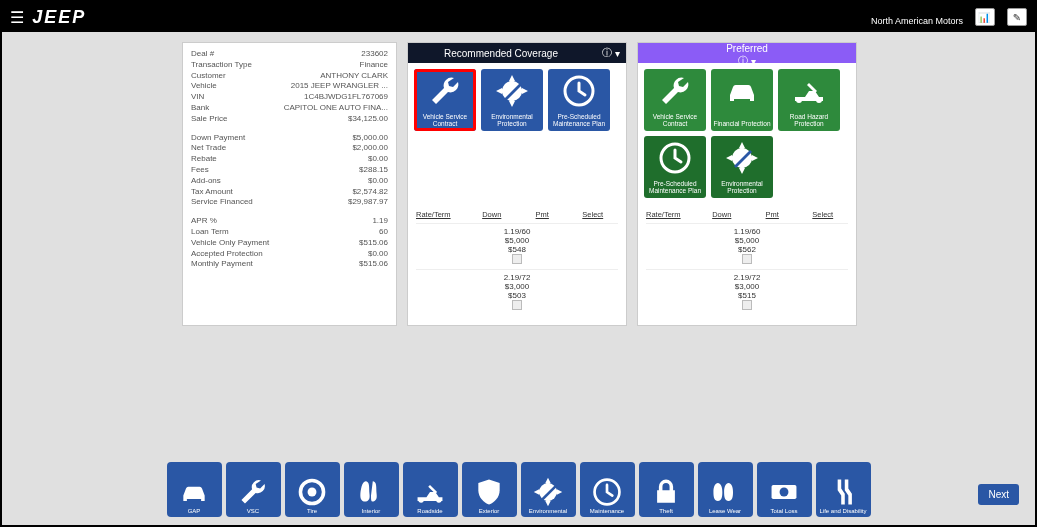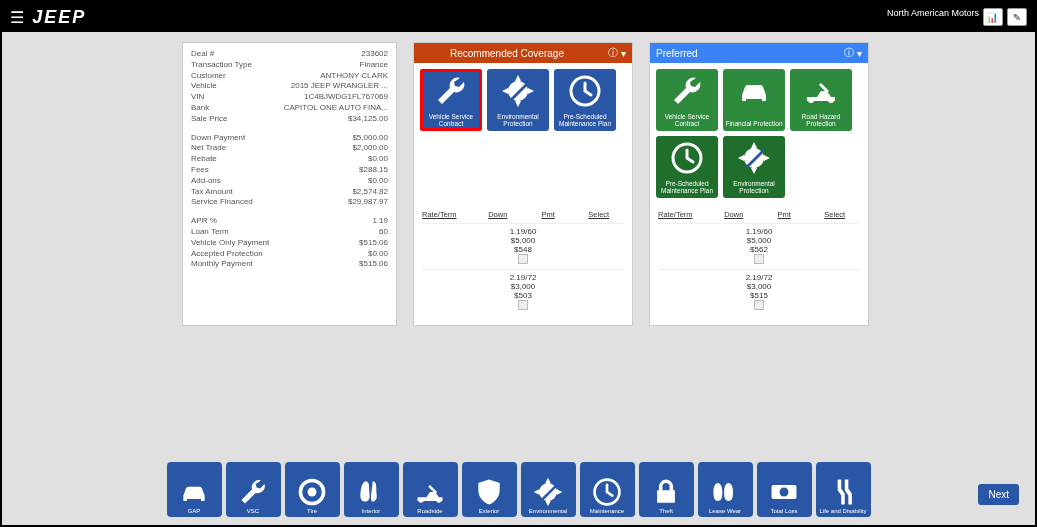--- a/index.html
+++ b/index.html
@@ -4,37 +4,37 @@
 <style>
   * { box-sizing: border-box; }
   html, body { margin:0; padding:0; font-family: Arial, Helvetica, sans-serif; }
   body { background:#e0e0e0; width:1037px; height:527px; overflow:hidden; position:relative; border:2px solid #000; }
 
   
   .header { background:#000; color:#fff; height:30px; display:flex; align-items:center; padding:0 8px; justify-content:space-between; }
   .header-left { display:flex; align-items:center; gap:8px; }
   .menu-icon { font-size:16px; cursor:pointer; }
   .logo { font-family: Arial, sans-serif; font-weight:bold; font-style:italic; font-size:18px; letter-spacing:2px; }
-  .header-right { display:flex; align-items:flex-start; gap:4px; }
+  .header-right { display:flex; align-items:flex-end; gap:12px; }
   .dealer-name { font-size:9px; }
   .hbtn { background:#fff; color:#333; border:1px solid #999; width:20px; height:18px; border-radius:2px; display:flex; align-items:center; justify-content:center; cursor:pointer; font-size:10px; }
 
-  .content { display:flex; gap:16px; padding:10px 10px 0 180px; }
+  .content { display:flex; gap:10px; padding:10px 10px 0 180px; }
 
   
   .deal-card { background:#fff; border:1px solid #ccc; width:215px; padding:6px 8px; font-size:8px; color:#555; }
   .deal-row { display:flex; justify-content:space-between; line-height:1.35; }
   .deal-gap { height:8px; }
 
   
   .panel { background:#fff; border:1px solid #ccc; width:220px; display:flex; flex-direction:column; }
   .panel.preferred { width:220px; }
   .panel-head { color:#fff; height:20px; display:flex; align-items:center; justify-content:space-between; padding:0 6px; font-size:10px; }
-  .panel-head.blue { background:#c2410c;padding-left:36px; }
-  .panel-head.green { background:#3b82f6; }
+  .panel-head.blue { background:#0f172a;padding-left:36px; }
+  .panel-head.green { background:#8b5cf6;flex-direction:column; }
   .panel-head-icons { display:flex; gap:3px; align-items:center; }
   .ph-icon { color:#fff; font-size:10px; cursor:pointer; }
 
   .tiles { display:flex; flex-wrap:wrap; gap:5px; padding:6px; }
   .tile { width:62px; height:62px; border-radius:3px; color:#fff; display:flex; flex-direction:column; align-items:center; justify-content:flex-end; padding:4px 2px; position:relative; cursor:pointer; }
   .tile.blue { background:#2a57a5; }
   .tile.green { background:#2e8a3c; }
   .tile.dkgreen { background:#1f6e2c; }
   .tile.highlight { outline:3px solid #ff0000; outline-offset:-3px; }
   .tile-label { font-size:6.5px; text-align:center; line-height:1.1; }

